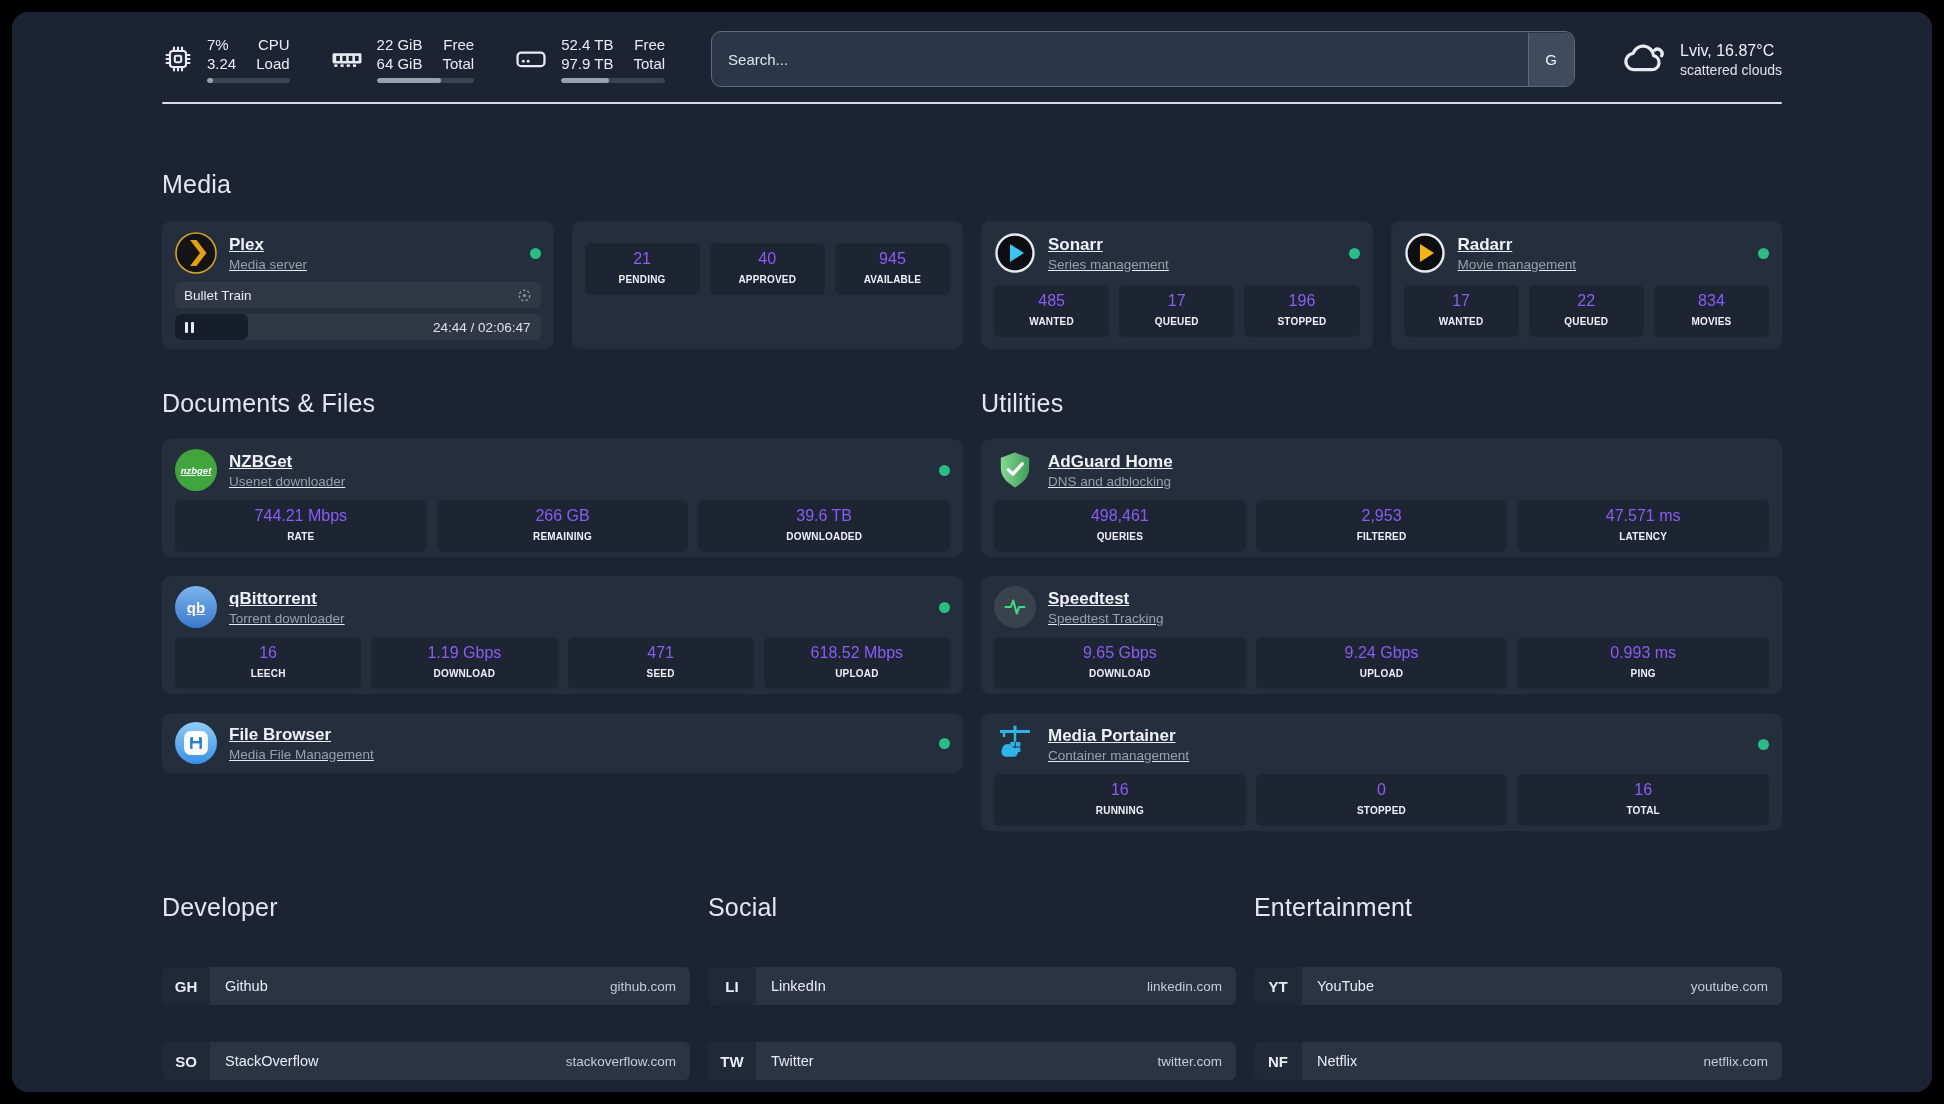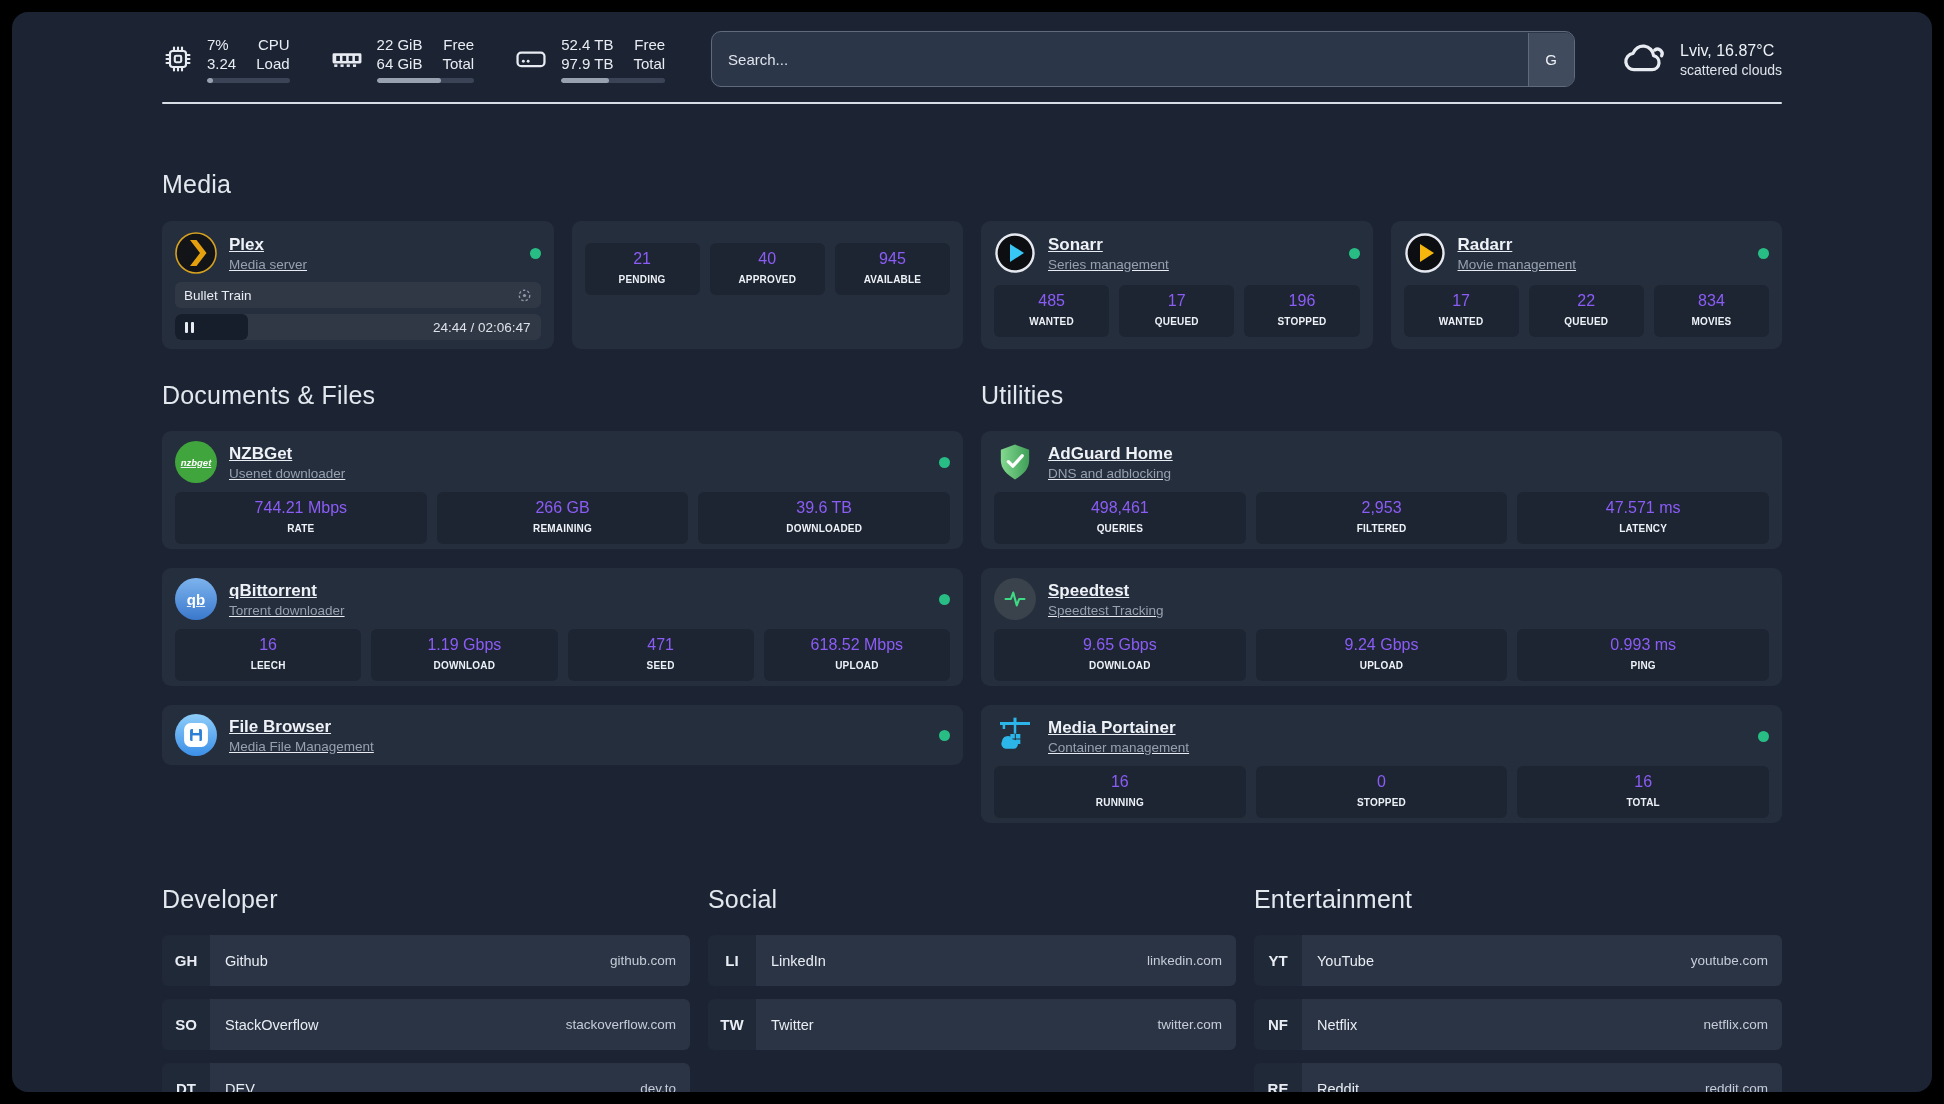--- a/index.html
+++ b/index.html
@@ -55,37 +55,37 @@
   .tile-label { font-size:10px; font-weight:700; color:#eef2f7; line-height:18px; letter-spacing:.2px; }
 
   
   .player-title { margin-top:8px; height:26px; border-radius:6px; background:rgba(255,255,255,.05); display:flex; align-items:center; padding:0 9px; font-size:13.5px; color:#e8ecf2; }
   .player-gear { margin-left:auto; display:flex; align-items:center; }
   .player-bar { margin-top:6px; height:26px; border-radius:6px; background:rgba(255,255,255,.05); position:relative; display:flex; align-items:center; overflow:hidden; }
   .player-elapsed { position:absolute; left:0; top:0; bottom:0; background:#161e2b; border-radius:6px; display:flex; align-items:center; padding-left:10px; gap:3px; }
   .pause-bar { width:3px; height:11px; background:#e8ecf2; border-radius:1px; }
   .player-time { margin-left:auto; padding-right:10px; font-size:13.5px; color:#dde2ea; z-index:1; }
 
-  .two-col { margin-top:32px; display:grid; grid-template-columns:1fr 1fr; gap:18px; align-items:start; }
+  .two-col { margin-top:40px; display:grid; grid-template-columns:1fr 1fr; gap:18px; align-items:start; }
   .col-stack { display:flex; flex-direction:column; gap:19px; margin-top:21px; }
 
   
   .app-icon { width:42px; height:42px; flex:none; display:flex; align-items:center; justify-content:center; }
   .circle { width:42px; height:42px; border-radius:50%; display:flex; align-items:center; justify-content:center; }
   .nzbget-c { background:#3fa53c; }
   .nzbget-c span { color:#fff; font-size:9.5px; font-style:italic; font-weight:700; }
   .qb-c { background:linear-gradient(180deg,#7db4ee,#3a78cc); }
   .qb-c span { color:#fff; font-size:15px; font-weight:700; }
   .st-c { background:#3a424c; }
   .fb-c { background:linear-gradient(180deg,#8ecdf9,#3b8fe8); }
 
   
   .links-section { margin-top:62px; display:grid; grid-template-columns:repeat(3,1fr); gap:18px; align-items:start; }
   .link-rows { margin-top:21px; display:flex; flex-direction:column; gap:13px; }
-  .link-row { display:flex; height:51px; cursor:pointer; }
+  .link-row { display:flex; height:38px; cursor:pointer;margin-top:24px; }
   .link-abbr { width:48px; flex:none; background:#1f2938; border-radius:6px 0 0 6px; display:flex; align-items:center; justify-content:center; font-size:15px; font-weight:700; color:#e9edf3; }
   .link-main { flex:1; background:#2a3444; border-radius:0 6px 6px 0; display:flex; align-items:center; padding:0 14px 0 15px; }
   .link-name { font-size:14.5px; color:#e9edf3; }
   .link-url { margin-left:auto; font-size:13.5px; color:#c5ccd8; }
 </style>
 </head>
 <body>
 
 <div class="panel">
 <div class="content">

